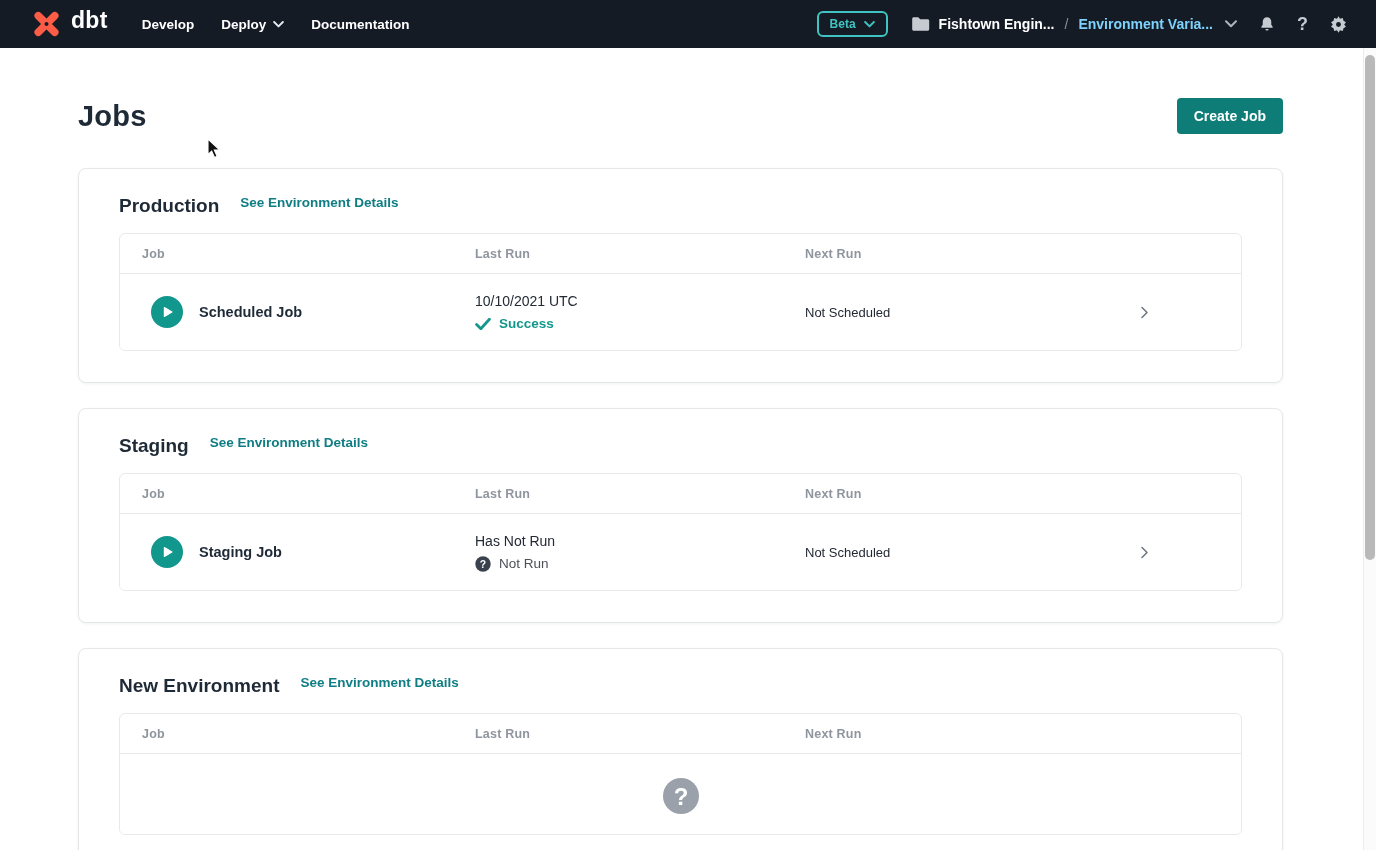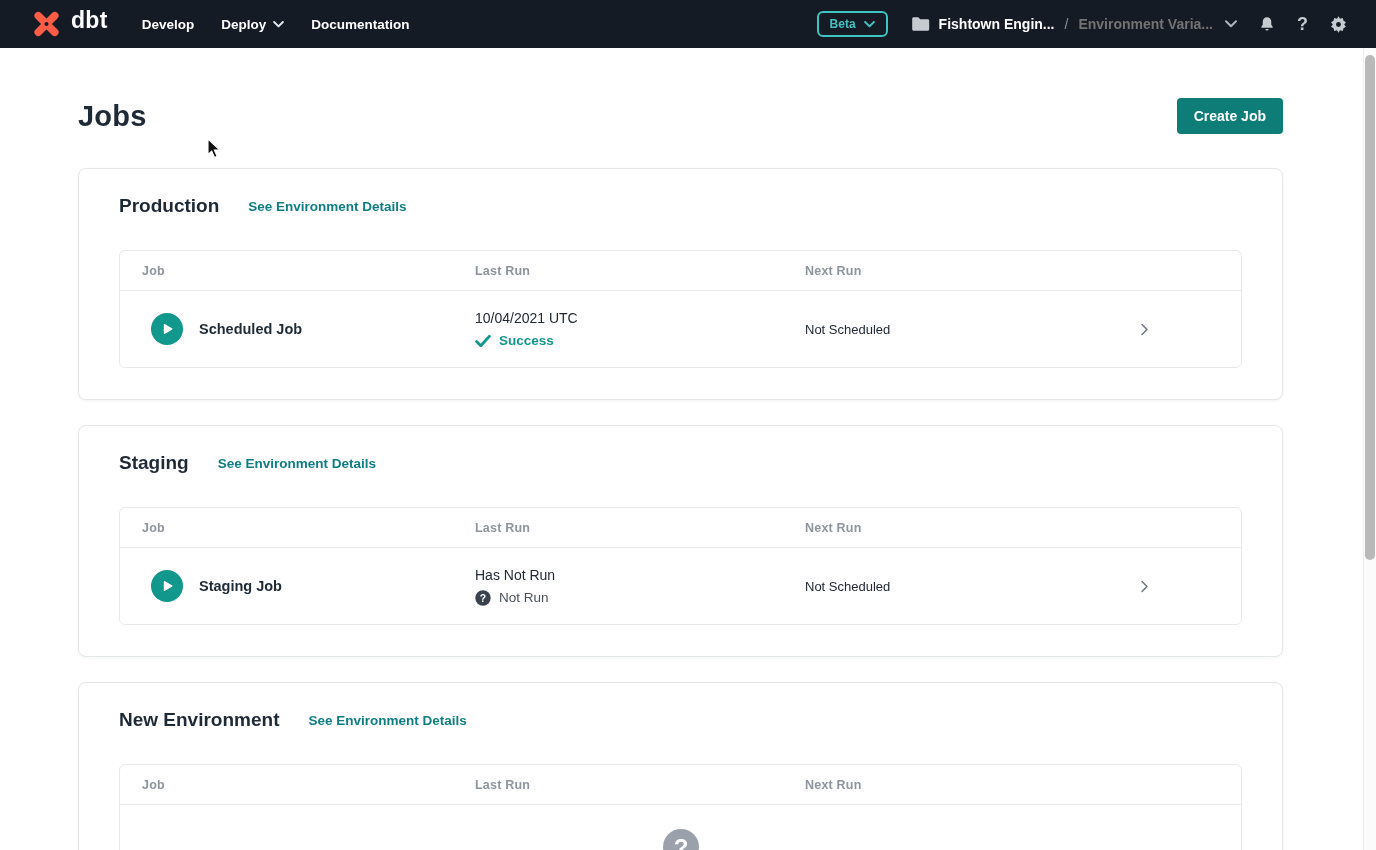--- a/index.html
+++ b/index.html
@@ -21,44 +21,44 @@
   .nav-link { font-size: 13.5px; font-weight: 700; color: #ffffff; display: flex; align-items: center; gap: 7px; cursor: pointer; }
   .nav-right { margin-left: auto; display: flex; align-items: center; gap: 21px; }
   .beta-btn {
     border: 2px solid #3fc4c1; color: #3fc4c1; border-radius: 6px; background: transparent;
     padding: 4px 11px; font-size: 12px; font-weight: 700; display: flex; align-items: center; gap: 8px;
     font-family: "Liberation Sans", sans-serif; cursor: pointer;
   }
   .breadcrumb { display: flex; align-items: center; gap: 9px; font-size: 14px; cursor: pointer; margin-left: 2px; justify-content: center; }
   .crumb-account { font-weight: 700; color: #ffffff; }
   .crumb-sep { color: #8a919c; padding: 0 1px; }
-  .crumb-current { font-weight: 600; color: #737373; }
+  .crumb-current { font-weight: 600; color: #7dd3fc; }
   .icon-btn { display: flex; align-items: center; cursor: pointer; background: none; border: none; padding: 0; }
   .help-glyph { font-size: 18px; font-weight: 800; color: #c6cad1; line-height: 1; }
 
   
   .main { padding: 0 93px 0 78px; }
   .page-header { display: flex; align-items: center; justify-content: space-between; margin-top: 50px; }
   .page-title { font-size: 29px; font-weight: 700; color: #1f2a37; margin: 0; letter-spacing: .2px; }
   .create-btn {
     background: #0e7d78; color: #ffffff; border: none; border-radius: 4px;
     padding: 10px 17px; font-size: 14px; font-weight: 600; font-family: "Liberation Sans", sans-serif; cursor: pointer;
   }
 
   .env-card {
     border: 1px solid #e4e7ea; border-radius: 8px; background: #ffffff;
     box-shadow: 0 1px 3px rgba(25,39,52,0.06);
     padding: 26px 40px 31px; margin-top: 25px;
   }
   .env-card.first { margin-top: 34px; }
-  .env-card-header { display: flex; align-items: center; gap: 29px; }
+  .env-card-header { display: flex; align-items: flex-start; gap: 21px; }
   .env-name { font-size: 19px; font-weight: 700; color: #1f2a37; }
   .env-details-link { font-size: 13.5px; font-weight: 700; color: #0f7e84; cursor: pointer; text-decoration: none; }
 
-  .jobs-table { margin-top: 33px; border: 1px solid #e7e9ec; border-radius: 6px; overflow: hidden; }
+  .jobs-table { margin-top: 16px; border: 1px solid #e7e9ec; border-radius: 6px; overflow: hidden; }
   .jobs-table-header {
     display: grid; grid-template-columns: 355px 330px 1fr 104px; align-items: center;
     height: 40px; border-bottom: 1px solid #e7e9ec;
     color: #8f959e; font-size: 12.5px; font-weight: 700; letter-spacing: .2px;
   }
   .th-job { padding-left: 22px; }
   .jobs-table-row {
     display: grid; grid-template-columns: 355px 330px 1fr 104px; align-items: center;
     min-height: 76px; cursor: pointer; background: #ffffff;
   }
@@ -197,21 +197,21 @@
           <button class="play-btn">
             <span style="display:flex;">
               <svg width="14" height="14" viewBox="0 0 24 24">
                   <path d="M7.5 4.5l13 7.5-13 7.5z" fill="#ffffff" stroke="#ffffff" stroke-width="2" stroke-linejoin="round"></path>
                 </svg>
             </span>
           </button>
           <span class="job-name">Scheduled Job</span>
         </div>
         <div class="cell-lastrun">
-          <div class="lastrun-date">10/04/2021 UTC</div>
+          <div class="lastrun-date">10/10/2021 UTC</div>
           <div class="status-line">
             <span style="display:flex;">
               <svg width="16" height="12" viewBox="0 0 18 14">
                   <path d="M1.5 7.5l5 5L16.5 1.5" stroke="#12978c" stroke-width="3.2" fill="none" stroke-linecap="round" stroke-linejoin="round"></path>
                 </svg>
             </span>
             <span class="status-success">Success</span>
           </div>
         </div>
         <div class="cell-nextrun">Not Scheduled</div>

